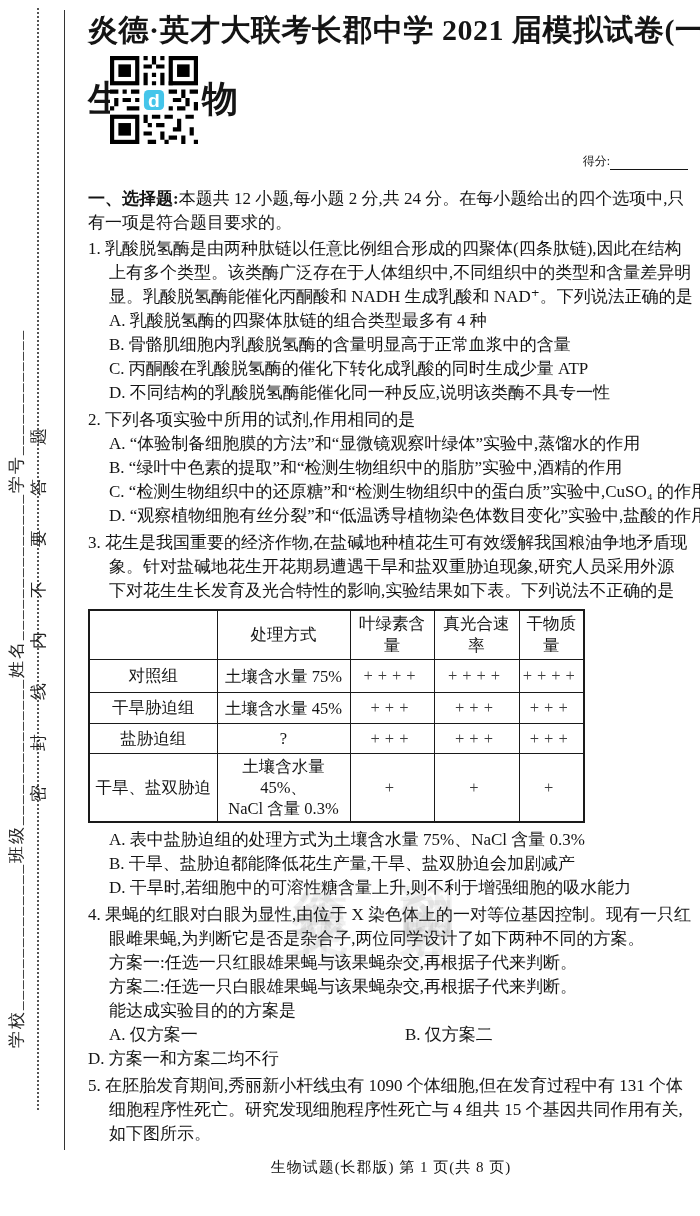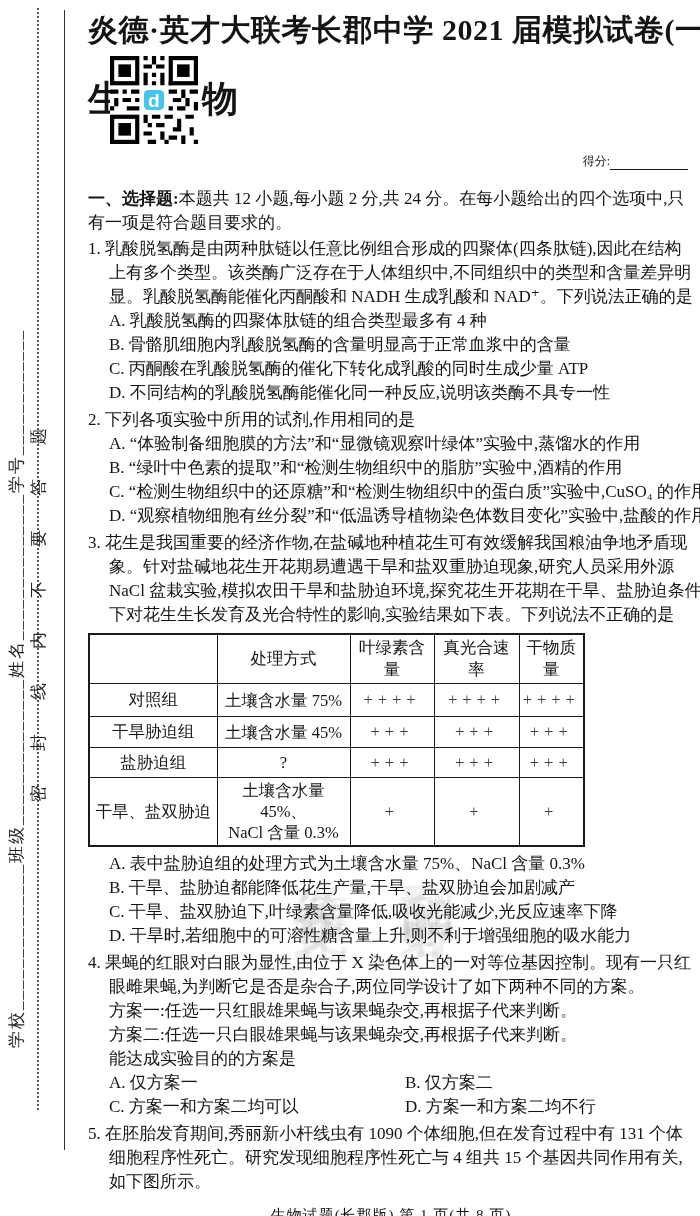--- a/index.html
+++ b/index.html
@@ -144,21 +144,20 @@
       <div class="ln">2. 下列各项实验中所用的试剂,作用相同的是</div>
       <div class="ln indent">A. “体验制备细胞膜的方法”和“显微镜观察叶绿体”实验中,蒸馏水的作用</div>
       <div class="ln indent">B. “绿叶中色素的提取”和“检测生物组织中的脂肪”实验中,酒精的作用</div>
       <div class="ln indent">C. “检测生物组织中的还原糖”和“检测生物组织中的蛋白质”实验中,CuSO₄ 的作用</div>
       <div class="ln indent">D. “观察植物细胞有丝分裂”和“低温诱导植物染色体数目变化”实验中,盐酸的作用</div>
     </div>
 
     <div class="q">
       <div class="ln">3. 花生是我国重要的经济作物,在盐碱地种植花生可有效缓解我国粮油争地矛盾现</div>
       <div class="ln indent">象。针对盐碱地花生开花期易遭遇干旱和盐双重胁迫现象,研究人员采用外源</div>
-      <div class="ln indent">NaCl 盆栽实验,模拟农田干旱和盐胁迫环境,探究花生开花期在干旱、盐胁迫条件</div>
       <div class="ln indent">下对花生生长发育及光合特性的影响,实验结果如下表。下列说法不正确的是</div>
 
       <table class="exp">
         <colgroup>
             <col style="width:128px">
             <col style="width:133px">
             <col style="width:84px">
             <col style="width:85px">
             <col style="width:65px">
           </colgroup>
@@ -197,36 +196,34 @@
 NaCl 含量 0.3%</td>
           <td class="plus">+</td>
           <td class="plus">+</td>
           <td class="plus">+</td>
         </tr>
       </tbody>
         </table>
 
       <div class="ln indent">A. 表中盐胁迫组的处理方式为土壤含水量 75%、NaCl 含量 0.3%</div>
       <div class="ln indent">B. 干旱、盐胁迫都能降低花生产量,干旱、盐双胁迫会加剧减产</div>
-      <div class="ln indent">C. 干旱、盐双胁迫下,叶绿素含量降低,吸收光能减少,光反应速率下降</div>
       <div class="ln indent">D. 干旱时,若细胞中的可溶性糖含量上升,则不利于增强细胞的吸水能力</div>
     </div>
 
     <div class="q">
       <div class="ln">4. 果蝇的红眼对白眼为显性,由位于 X 染色体上的一对等位基因控制。现有一只红</div>
       <div class="ln indent">眼雌果蝇,为判断它是否是杂合子,两位同学设计了如下两种不同的方案。</div>
       <div class="ln indent">方案一:任选一只红眼雄果蝇与该果蝇杂交,再根据子代来判断。</div>
       <div class="ln indent">方案二:任选一只白眼雄果蝇与该果蝇杂交,再根据子代来判断。</div>
       <div class="ln indent">能达成实验目的的方案是</div>
       <div class="opt2col">
         <div class="ln lft">A. 仅方案一</div>
         <div class="ln">B. 仅方案二</div>
       </div>
       <div class="opt2col">
-        <div class="ln lft">C. 方案一和方案二均可以</div>
         <div class="ln">D. 方案一和方案二均不行</div>
       </div>
     </div>
 
     <div class="q">
       <div class="ln">5. 在胚胎发育期间,秀丽新小杆线虫有 1090 个体细胞,但在发育过程中有 131 个体</div>
       <div class="ln indent">细胞程序性死亡。研究发现细胞程序性死亡与 4 组共 15 个基因共同作用有关,</div>
       <div class="ln indent">如下图所示。</div>
     </div>
 

